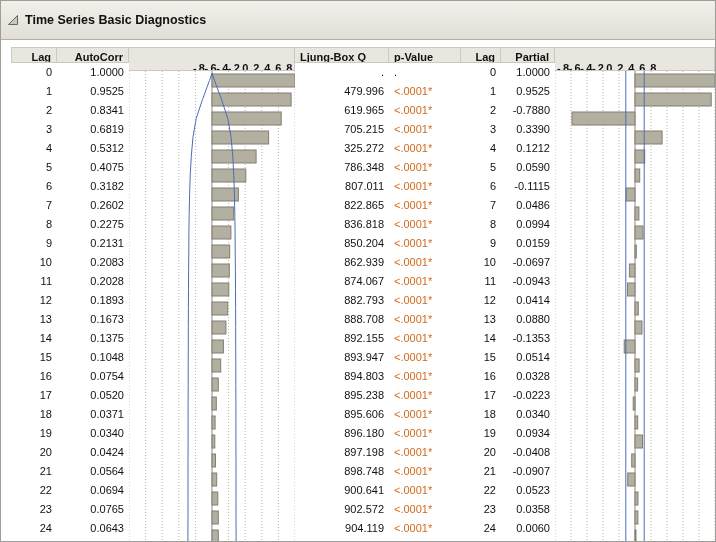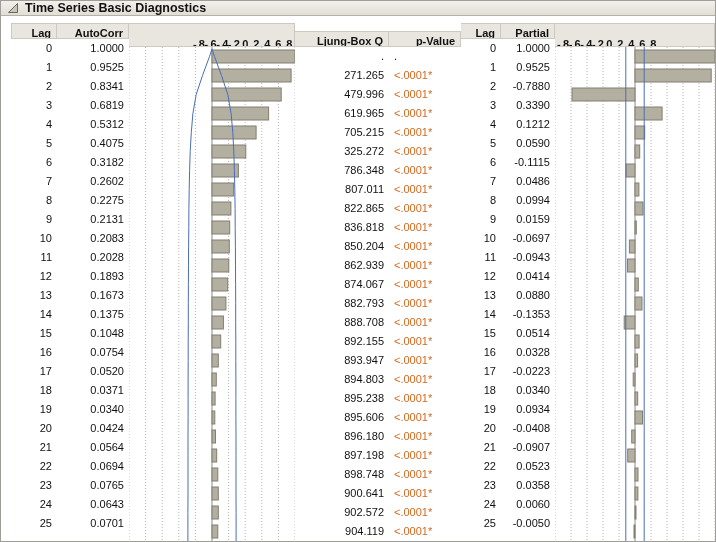--- a/index.html
+++ b/index.html
@@ -4,40 +4,40 @@
 <style>
   * { margin:0; padding:0; box-sizing:border-box; }
   html,body { width:716px; height:542px; overflow:hidden; }
   body {
     font-family:"Liberation Sans", sans-serif;
     background:#ffffff;
     border:1px solid #9f9d97;
     position:relative;
   }
   .titlebar {
-    height:15px;
+    height:39px;
     background:linear-gradient(#f2f0ea,#e1ded6);
     border-bottom:1px solid #b3b0a8;
     display:flex; align-items:center; gap:6px;
     padding:0 6px;
   }
   .titlebar .title { font-weight:bold; font-size:12.5px; color:#111; }
   .disclosure { display:inline-flex; align-items:center; }
   .table { display:flex; margin-left:10px; margin-top:7px; align-items:flex-start; }
   .col { flex:0 0 auto; }
   .hdr {
     height:16px; line-height:19px;
     font-weight:bold; font-size:11px; color:#111;
     background:var(--header-bg,#e9e6e0);
     border:1px solid #ccc9c1; border-left:none;
     padding:0 5px; white-space:nowrap; overflow:hidden;
   }
   .col:first-child .hdr { border-left:1px solid #ccc9c1; }
   .hdr.r { text-align:right; }
-  .hdr.l { text-align:right;margin-top:8px; }
+  .hdr.l { text-align:left; }
   .hdr.axis { letter-spacing:-0.4px; padding:11px 2px; }
   .hdr.axis.ra { text-align:right; }
   .hdr.axis.la { text-align:left; }
   .cell {
     height:19px; line-height:19px;
     font-size:11px; color:#111;
     padding:0 5px; white-space:nowrap;
   }
   .cell.right { text-align:right; }
   .cell.left  { text-align:left; }
@@ -171,21 +171,20 @@
           <rect x="83.0" y="478" width="5.8" height="13" fill="#b3b0a2" stroke="#827f6e" stroke-width="1"></rect>
           <path d="M 83 2 L 85.5 9.5 L 92.5 28.5 L 98.8 47.5 L 102.1 66.5 L 103.8 85.5 L 104.8 104.5 L 105.4 123.5 L 105.8 142.5 L 106.1 161.5 L 106.2 180.5 L 106.4 199.5 L 106.5 218.5 L 106.6 237.5 L 106.7 256.5 L 106.7 275.5 L 106.8 294.5 L 106.8 313.5 L 106.9 332.5 L 106.9 351.5 L 106.9 370.5 L 107.0 389.5 L 107.0 408.5 L 107.0 427.5 L 107.0 446.5 L 107.1 465.5 L 107.1 484.5 L 107.1 494" fill="none" stroke="#4a6db5" stroke-width="1"></path>
           <path d="M 83 2 L 80.5 9.5 L 73.5 28.5 L 67.2 47.5 L 63.9 66.5 L 62.3 85.5 L 61.2 104.5 L 60.6 123.5 L 60.2 142.5 L 59.9 161.5 L 59.8 180.5 L 59.6 199.5 L 59.5 218.5 L 59.4 237.5 L 59.3 256.5 L 59.3 275.5 L 59.2 294.5 L 59.2 313.5 L 59.1 332.5 L 59.1 351.5 L 59.1 370.5 L 59.0 389.5 L 59.0 408.5 L 59.0 427.5 L 59.0 446.5 L 58.9 465.5 L 58.9 484.5 L 58.9 494" fill="none" stroke="#4a6db5" stroke-width="1"></path>
         </svg>
       </div>
   </div>
   <div class="col col-q">
     <div class="hdr l">Ljung-Box Q</div>
     <div id="cells-q">
         <div class="cell right">.</div>
-        <div class="cell right">271.265</div>
         <div class="cell right">479.996</div>
         <div class="cell right">619.965</div>
         <div class="cell right">705.215</div>
         <div class="cell right">325.272</div>
         <div class="cell right">786.348</div>
         <div class="cell right">807.011</div>
         <div class="cell right">822.865</div>
         <div class="cell right">836.818</div>
         <div class="cell right">850.204</div>
         <div class="cell right">862.939</div>

